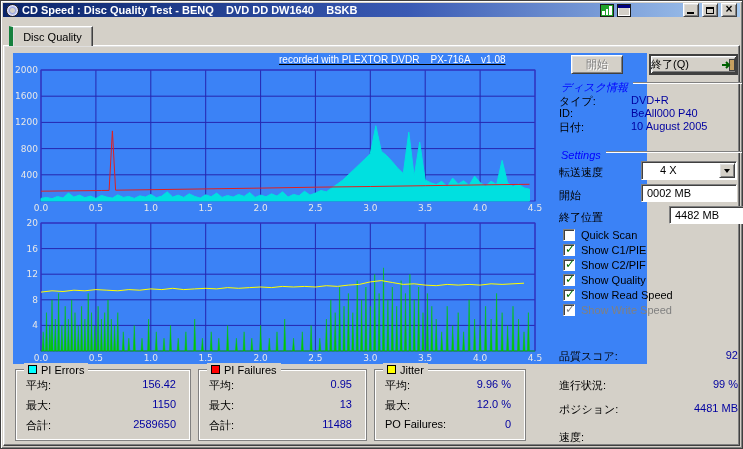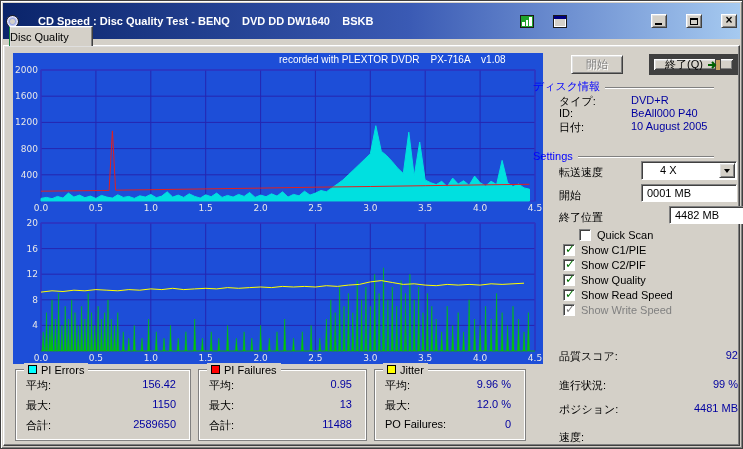--- a/index.html
+++ b/index.html
@@ -2,70 +2,70 @@
 <html><head>
 <meta charset="utf-8">
 <style>
   * { margin:0; padding:0; box-sizing:border-box; }
   html,body { width:743px; height:449px; overflow:hidden; background:#808080; }
   body, button, span, div { font-family:"Liberation Sans","DejaVu Sans",sans-serif; font-size:11px; color:#000; }
   #win { position:relative; width:743px; height:449px; background:#d4d0c8;
          border:1px solid #404040; box-shadow: inset 1px 1px 0 #ffffff, inset -1px -1px 0 #808080; }
 
   
-  .titlebar { position:absolute; left:2px; top:2px; right:2px; height:36px;
+  .titlebar { position:absolute; left:2px; top:2px; right:2px; height:14px;
               background:linear-gradient(90deg,#0a246a,#3a5ab4 55%,#a6caf0);
-              display:flex; align-items:center; padding:0 3px; gap:19px; }
+              display:flex; align-items:center; padding:0 3px; gap:3px; }
   .cdicon { width:13px; height:13px; border-radius:50%; flex:none; border:1px solid #222;
             background:radial-gradient(circle at 50% 50%, #d4d0c8 0 2px, #9aa7e0 3px, #e8e8ff 5px, #7a88c8 7px); }
   .title { color:#fff; font-weight:bold; white-space:pre; flex:1; overflow:hidden; }
   .tbicon { width:14px; height:13px; flex:none; border:1px solid #1a1a1a; }
   .tbicon-green { background:#1fa32a; display:flex; align-items:flex-end; gap:1px; padding:1px; }
   .bar { width:3px; background:#fff; } .b1{height:4px} .b2{height:6px} .b3{height:9px}
   .tbicon-gray { background:#d4d0c8; box-shadow: inset 0 3px 0 #000080, inset 0 0 0 1px #fff; }
   .tbspacer { width:46px; flex:none; }
   .wbtn { width:16px; height:14px; background:#d4d0c8; border:1px solid; border-color:#fff #404040 #404040 #fff;
           box-shadow: inset 1px 1px 0 #dfdfdf, inset -1px -1px 0 #808080;
           display:flex; align-items:center; justify-content:center; position:relative; flex:none; }
   .glyph-min { position:absolute; left:3px; bottom:2px; width:7px; height:2px; background:#000; }
   .glyph-max { width:8px; height:7px; border:1px solid #000; border-top:2px solid #000; }
   .glyph-x { font-size:12px; font-weight:bold; line-height:10px; margin-top:-2px; }
 
   
   .tab { position:absolute; left:8px; top:25px; width:84px; height:20px; background:#d4d0c8; z-index:3;
-         border-top:1px solid #fff; border-left:1px solid #15803d; border-right:1px solid #404040;
+         border-top:1px solid #fff; border-left:4px solid #15803d; border-right:1px solid #404040;
          box-shadow: inset -1px 0 0 #808080, inset 1px 1px 0 #dfdfdf;
-         display:flex; align-items:center; justify-content:flex-start; }
+         display:flex; align-items:center; justify-content:center; }
   .panel { position:absolute; left:2px; top:44px; width:737px; height:401px; background:#d4d0c8;
            border:1px solid; border-color:#fff #404040 #404040 #fff;
            box-shadow: inset -1px -1px 0 #808080, inset 1px 1px 0 #dfdfdf; }
 
   
-  .chartbox { position:absolute; left:12px; top:52px; width:530px; height:311px; background:#1d4ed8; z-index:2; }
+  .chartbox { position:absolute; left:12px; top:52px; width:634px; height:311px; background:#3b82f6; z-index:2;text-decoration:underline; }
   .chart-header { height:13px; line-height:13px; padding-left:266px; color:#fff; font-size:10px; white-space:pre; }
   #chart1 { height:148px; } #chart2 { height:145px; margin-top:5px; }
   svg text { font-family:"DejaVu Sans",sans-serif; }
 
   
   .statbox { position:absolute; top:368px; height:72px; z-index:2; border:1px solid #808080;
              box-shadow: inset 1px 1px 0 #fff, inset -1px -1px 0 #fff; text-align: center; }
   .legend { position:absolute; top:-7px; left:8px; background:#d4d0c8; padding:0 4px; height:13px;
             display:flex; align-items:center; gap:4px; }
   .swatch { width:9px; height:9px; border:1px solid #000; flex:none; }
   .srow { position:absolute; left:10px; right:14px; height:13px; }
   .slabel { float:left; } .svalue { float:right; color:#0000a0; }
 
   
   .btn { position:absolute; z-index:2; background:#d4d0c8; border:1px solid; border-color:#fff #404040 #404040 #fff;
          box-shadow: inset 1px 1px 0 #dfdfdf, inset -1px -1px 0 #808080;
          display:flex; align-items:center; justify-content:center; gap:4px; cursor:default; }
-  .btn-default { border:5px solid #404040;
-         box-shadow: inset 1px 1px 0 #fff, inset -1px -1px 0 #404040, inset 2px 2px 0 #dfdfdf, inset -2px -2px 0 #808080; }
+  .btn-default { border:2px solid #404040;
+         box-shadow: inset 1px 1px 0 #fff, inset -1px -1px 0 #404040, inset 2px 2px 0 #dfdfdf, inset -2px -2px 0 #808080; justify-content: space-between; }
   .btn-disabled .btxt { color:#808080; text-shadow:1px 1px 0 #fff; }
-  .sechdr { position:absolute; left:532px; width:181px; height:13px; display:flex; align-items:center; z-index:2; }
+  .sechdr { position:absolute; left:560px; width:181px; height:13px; display:flex; z-index:2;font-style:italic; }
   .hdrtxt { color:#0000ff; padding-right:5px; white-space:nowrap; }
   .hline { flex:1; height:0; border-top:1px solid #808080; border-bottom:1px solid #fff; margin-top:2px; }
   .irow { position:absolute; left:558px; width:179px; height:13px; z-index:2; }
   .ivalue { position:absolute; left:54px; color:#0000a0; white-space:nowrap;margin-left:18px; }
   .flabel { position:absolute; left:558px; z-index:2; }
   .edit { position:absolute; width:96px; height:18px; background:#fff; z-index:2;
           border:1px solid; border-color:#808080 #fff #fff #808080; box-shadow: inset 1px 1px 0 #404040;
           padding:2px 0 0 5px; }
   .combo { position:absolute; width:96px; height:19px; background:#fff; z-index:2;
            border:1px solid; border-color:#808080 #fff #fff #808080; box-shadow: inset 1px 1px 0 #404040; }
@@ -212,34 +212,34 @@
 
   <span class="flabel" style="top:164px">転送速度</span>
   <div class="combo" style="left:640px;top:160px">
     <span class="combo-text">4 X</span>
     <span class="combo-btn">
         <span class="arrow"></span>
       </span>
   </div>
 
   <span class="flabel" style="top:187px">開始</span>
-  <div class="edit" style="left:640px;top:183px">0001 MB</div>
+  <div class="edit" style="left:640px;top:183px">0002 MB</div>
 
   <span class="flabel" style="top:209px">終了位置</span>
   <div class="edit" style="left:668px;top:205px">4482 MB</div>
 
   <div class="rrow" style="top:348px">
     <span class="rlabel">品質スコア:</span>
     <span class="rvalue">92</span>
   </div>
 
 <div class="irow" style="top: 93px;"><span class="ilabel">タイプ:</span><span class="ivalue">DVD+R</span></div>
     <div class="irow" style="top: 106px;"><span class="ilabel">ID:</span><span class="ivalue">BeAll000 P40</span></div>
     <div class="irow" style="top: 119px;"><span class="ilabel">日付:</span><span class="ivalue">10 August 2005</span></div>
-    <div class="cbrow" style="top: 227px; margin-left: 16px;">
+    <div class="cbrow" style="top: 227px;">
       <span class="cb"></span>
       <span class="cblabel">Quick Scan</span>
     </div>
     <div class="cbrow" style="top: 242px;">
       <span class="cb">
         <span class="mark">✓</span>
       </span>
       <span class="cblabel">Show C1/PIE</span>
     </div>
     <div class="cbrow" style="top: 257px;">

